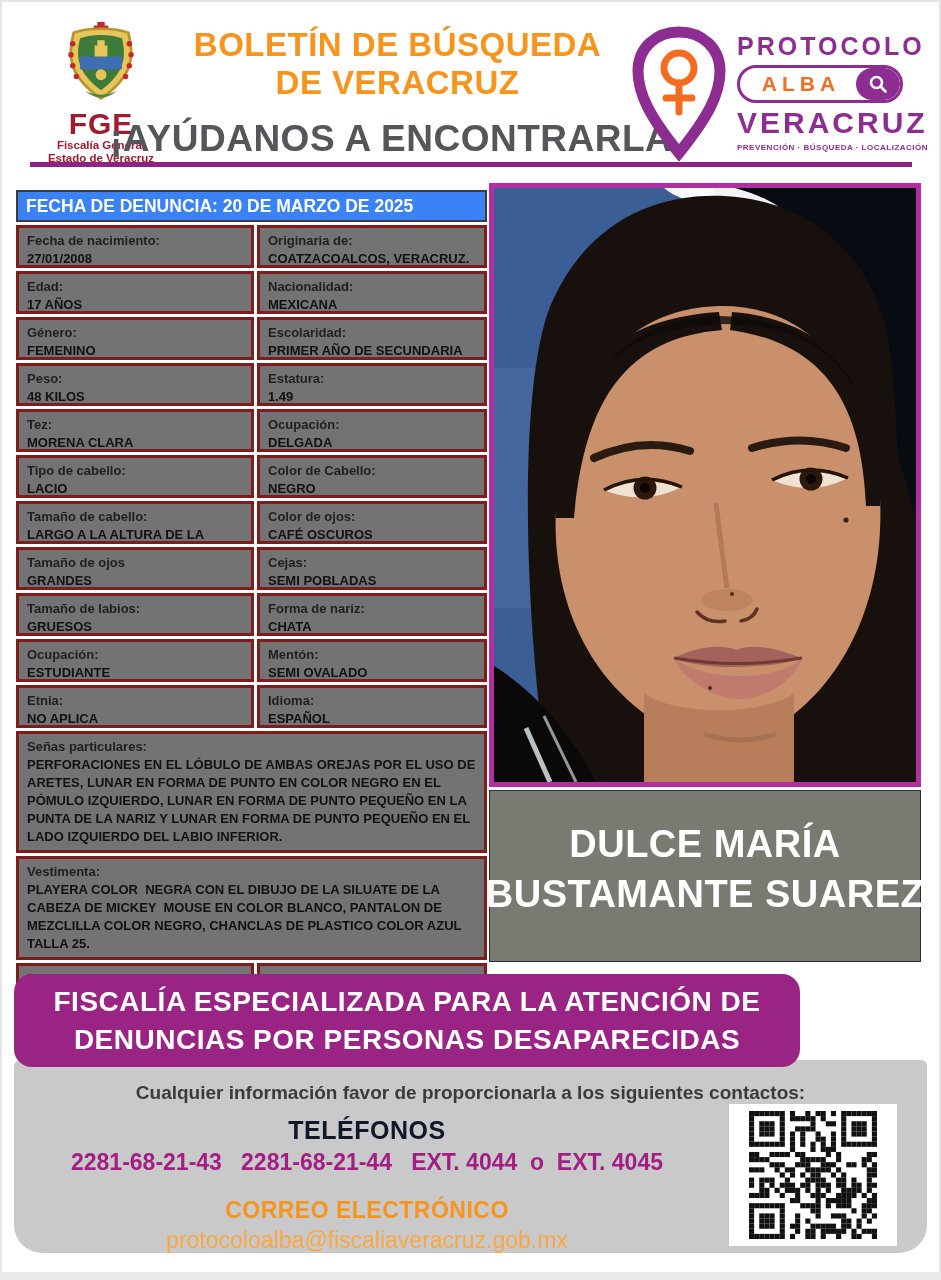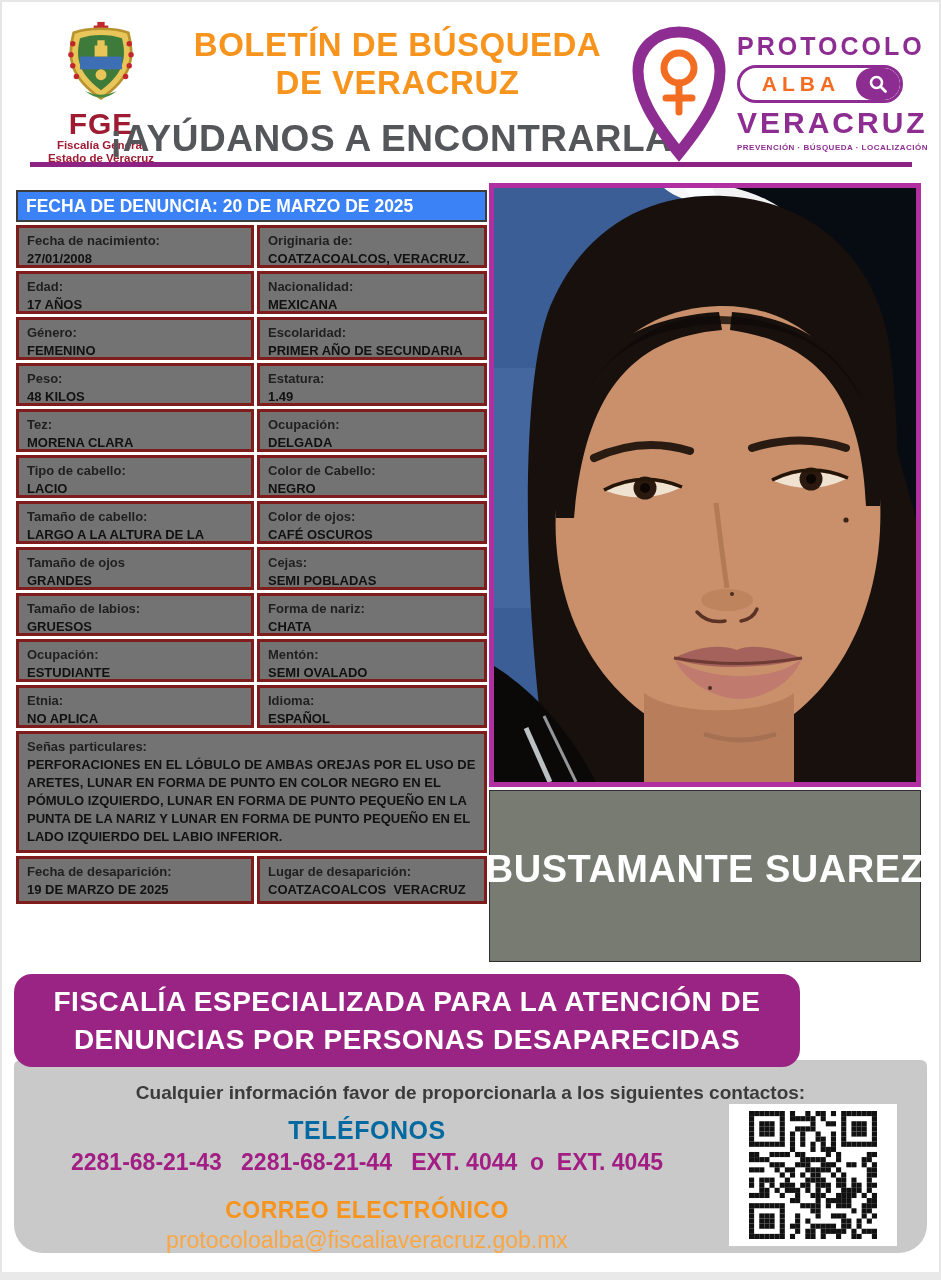--- a/index.html
+++ b/index.html
@@ -42,21 +42,21 @@
   .photo-frame{position:absolute;left:489px;top:183px;width:432px;height:604px;border:5px solid #B12FA0;box-sizing:border-box;background:#3A5E95;}
   .photo-frame svg{display:block;}
   .name-panel{position:absolute;left:489px;top:790px;width:432px;height:172px;background:#777B71;border:1px solid #2e2e2e;box-sizing:border-box;display:flex;flex-direction:column;align-items:center;justify-content:center;padding-bottom:14px;}
   .name-line{font-size:38px;font-weight:700;color:#fff;line-height:1.32;letter-spacing:.5px;white-space:nowrap;}
   
   .banner{position:absolute;left:14px;top:974px;width:786px;height:93px;background:#9A2483;border-radius:18px;box-sizing:border-box;display:flex;flex-direction:column;align-items:center;justify-content:center;z-index:2;}
   .banner-line{font-size:28px;font-weight:800;color:#fff;line-height:1.35;letter-spacing:.5px;white-space:nowrap;}
   .contact{position:absolute;left:14px;top:1060px;width:913px;height:193px;background:#C9C9C9;border-radius:6px 6px 28px 28px;z-index:1;}
   .contact-intro{position:absolute;top:22px;left:0;width:100%;text-align:center;font-size:19px;font-weight:700;color:#3b3b3b;}
   .contact-left{position:absolute;top:56px;left:0;width:706px;text-align:center;}
-  .tel-heading{font-size:25px;font-weight:800;color:#0369a1;letter-spacing:.5px;}
+  .tel-heading{font-size:25px;font-weight:800;color:#0f172a;letter-spacing:.5px;}
   .tel-numbers{font-size:23px;font-weight:800;color:#A21E84;margin-top:4px;white-space:pre-wrap;}
   .mail-heading{font-size:23px;font-weight:800;color:#F7941D;letter-spacing:.5px;margin-top:21px;}
   .mail-addr{font-size:23px;font-weight:500;color:#F9A644;margin-top:3px;}
   .qr-box{position:absolute;top:44px;right:30px;width:168px;height:142px;background:#fff;display:flex;align-items:center;justify-content:center;}
   .bottom-band{position:absolute;left:0;bottom:0;width:100%;height:8px;background:#E9E9E9;}
 </style>
 </head>
 <body>
 
 <div id="poster">
@@ -213,20 +213,24 @@
       <div class="cell">
           <div class="flabel">Idioma:</div>
           <div class="fvalue">ESPAÑOL</div>
         </div>
 
       <div class="cell cell-wide senas">
         <div class="flabel">Señas particulares:</div>
         <div class="ftext">PERFORACIONES EN EL LÓBULO DE AMBAS OREJAS POR EL USO DE ARETES, LUNAR EN FORMA DE PUNTO EN COLOR NEGRO EN EL PÓMULO IZQUIERDO, LUNAR EN FORMA DE PUNTO PEQUEÑO EN LA PUNTA DE LA NARIZ Y LUNAR EN FORMA DE PUNTO PEQUEÑO EN EL LADO IZQUIERDO DEL LABIO INFERIOR.</div>
       </div>
 
+      <div class="cell cell-wide vest">
+        <div class="flabel">Vestimenta:</div>
+        <div class="ftext">PLAYERA COLOR  NEGRA CON EL DIBUJO DE LA SILUATE DE LA CABEZA DE MICKEY  MOUSE EN COLOR BLANCO, PANTALON DE MEZCLILLA COLOR NEGRO, CHANCLAS DE PLASTICO COLOR AZUL TALLA 25.</div>
+      </div>
 
       <div class="cell cell-last">
         <div class="flabel">Fecha de desaparición:</div>
         <div class="fvalue">19 DE MARZO DE 2025</div>
       </div>
       <div class="cell cell-last">
         <div class="flabel">Lugar de desaparición:</div>
         <div class="fvalue">COATZACOALCOS  VERACRUZ</div>
       </div>
     </div>
@@ -277,20 +281,21 @@
 
       <path d="M210,546 Q246,558 282,546" fill="none" stroke="#000" stroke-width="5" opacity="0.1"></path>
 
       <path d="M0,594 L0,478 C42,504 76,544 102,594 Z" fill="#0B0908"></path>
       <path d="M32,540 L56,594" stroke="#CFD4D8" stroke-width="5" opacity="0.9"></path>
       <path d="M50,528 L82,594" stroke="#CFD4D8" stroke-width="3" opacity="0.7"></path>
     </svg>
   </div>
 
   <div class="name-panel">
+    <div class="name-line">DULCE MARÍA</div>
     <div class="name-line">BUSTAMANTE SUAREZ</div>
   </div>
 
   <div class="banner">
     <div class="banner-line">FISCALÍA ESPECIALIZADA PARA LA ATENCIÓN DE</div>
     <div class="banner-line">DENUNCIAS POR PERSONAS DESAPARECIDAS</div>
   </div>
 
   <div class="contact">
     <div class="contact-intro">Cualquier información favor de proporcionarla a los siguientes contactos:</div>

